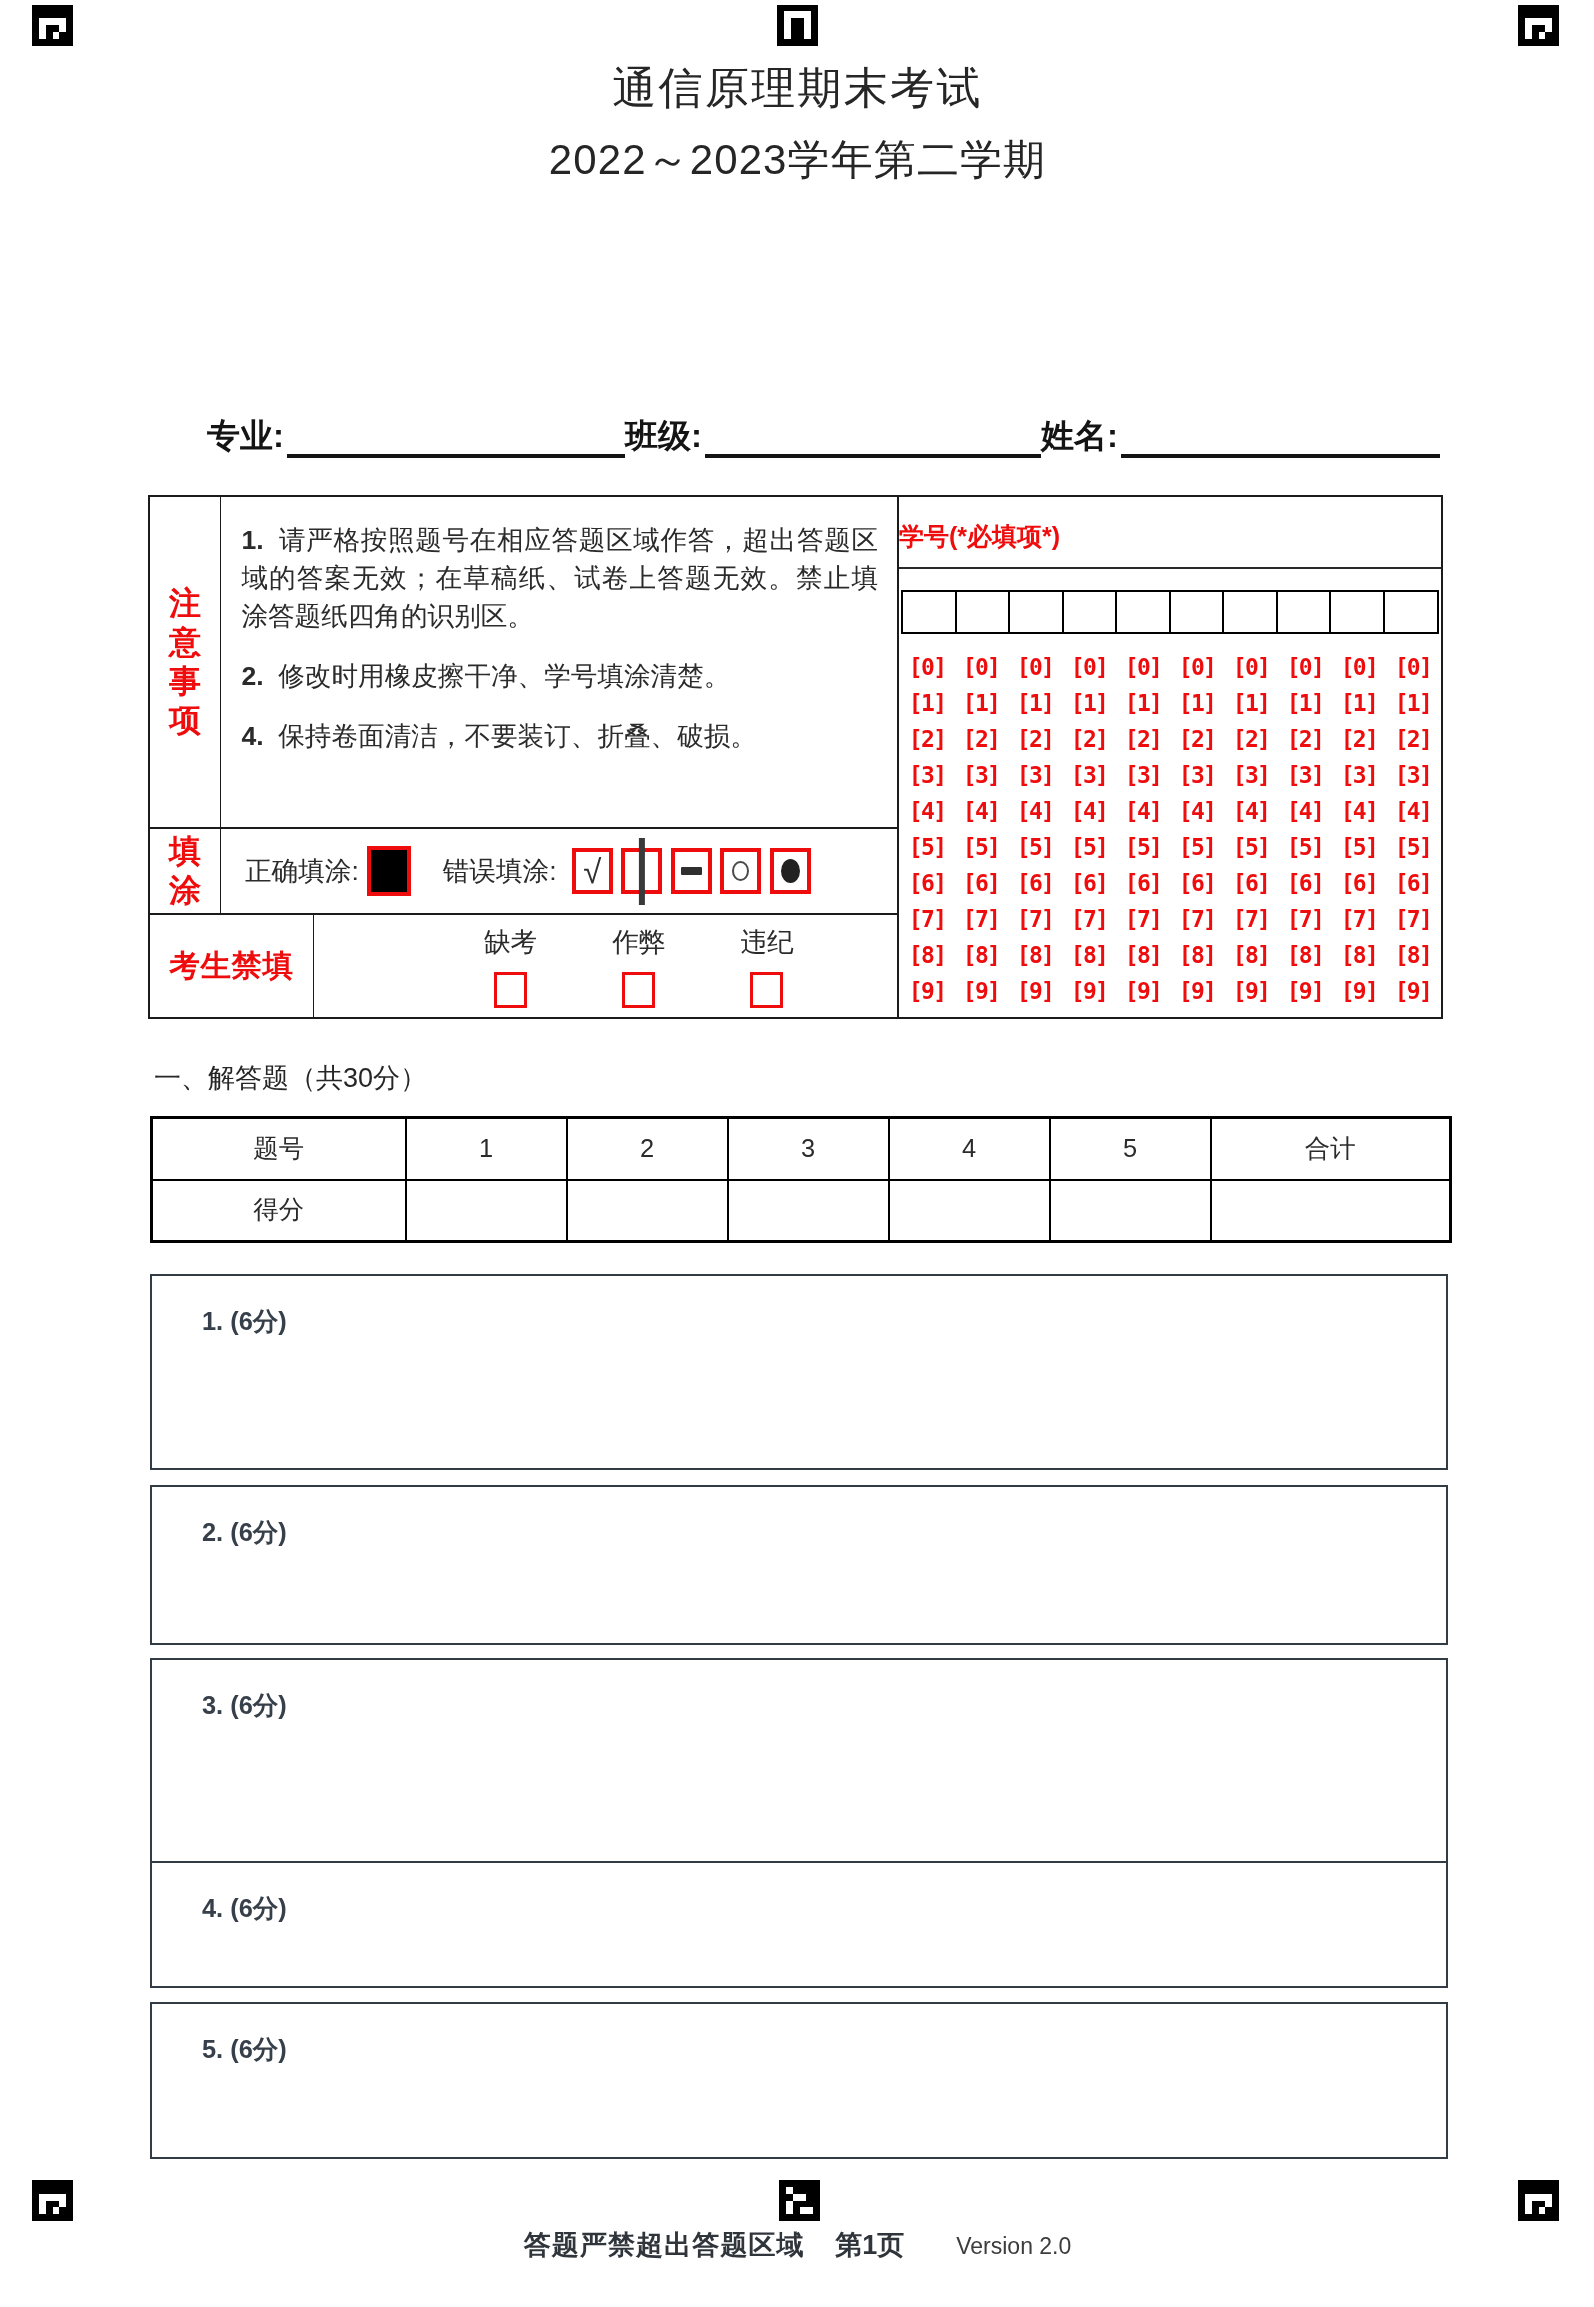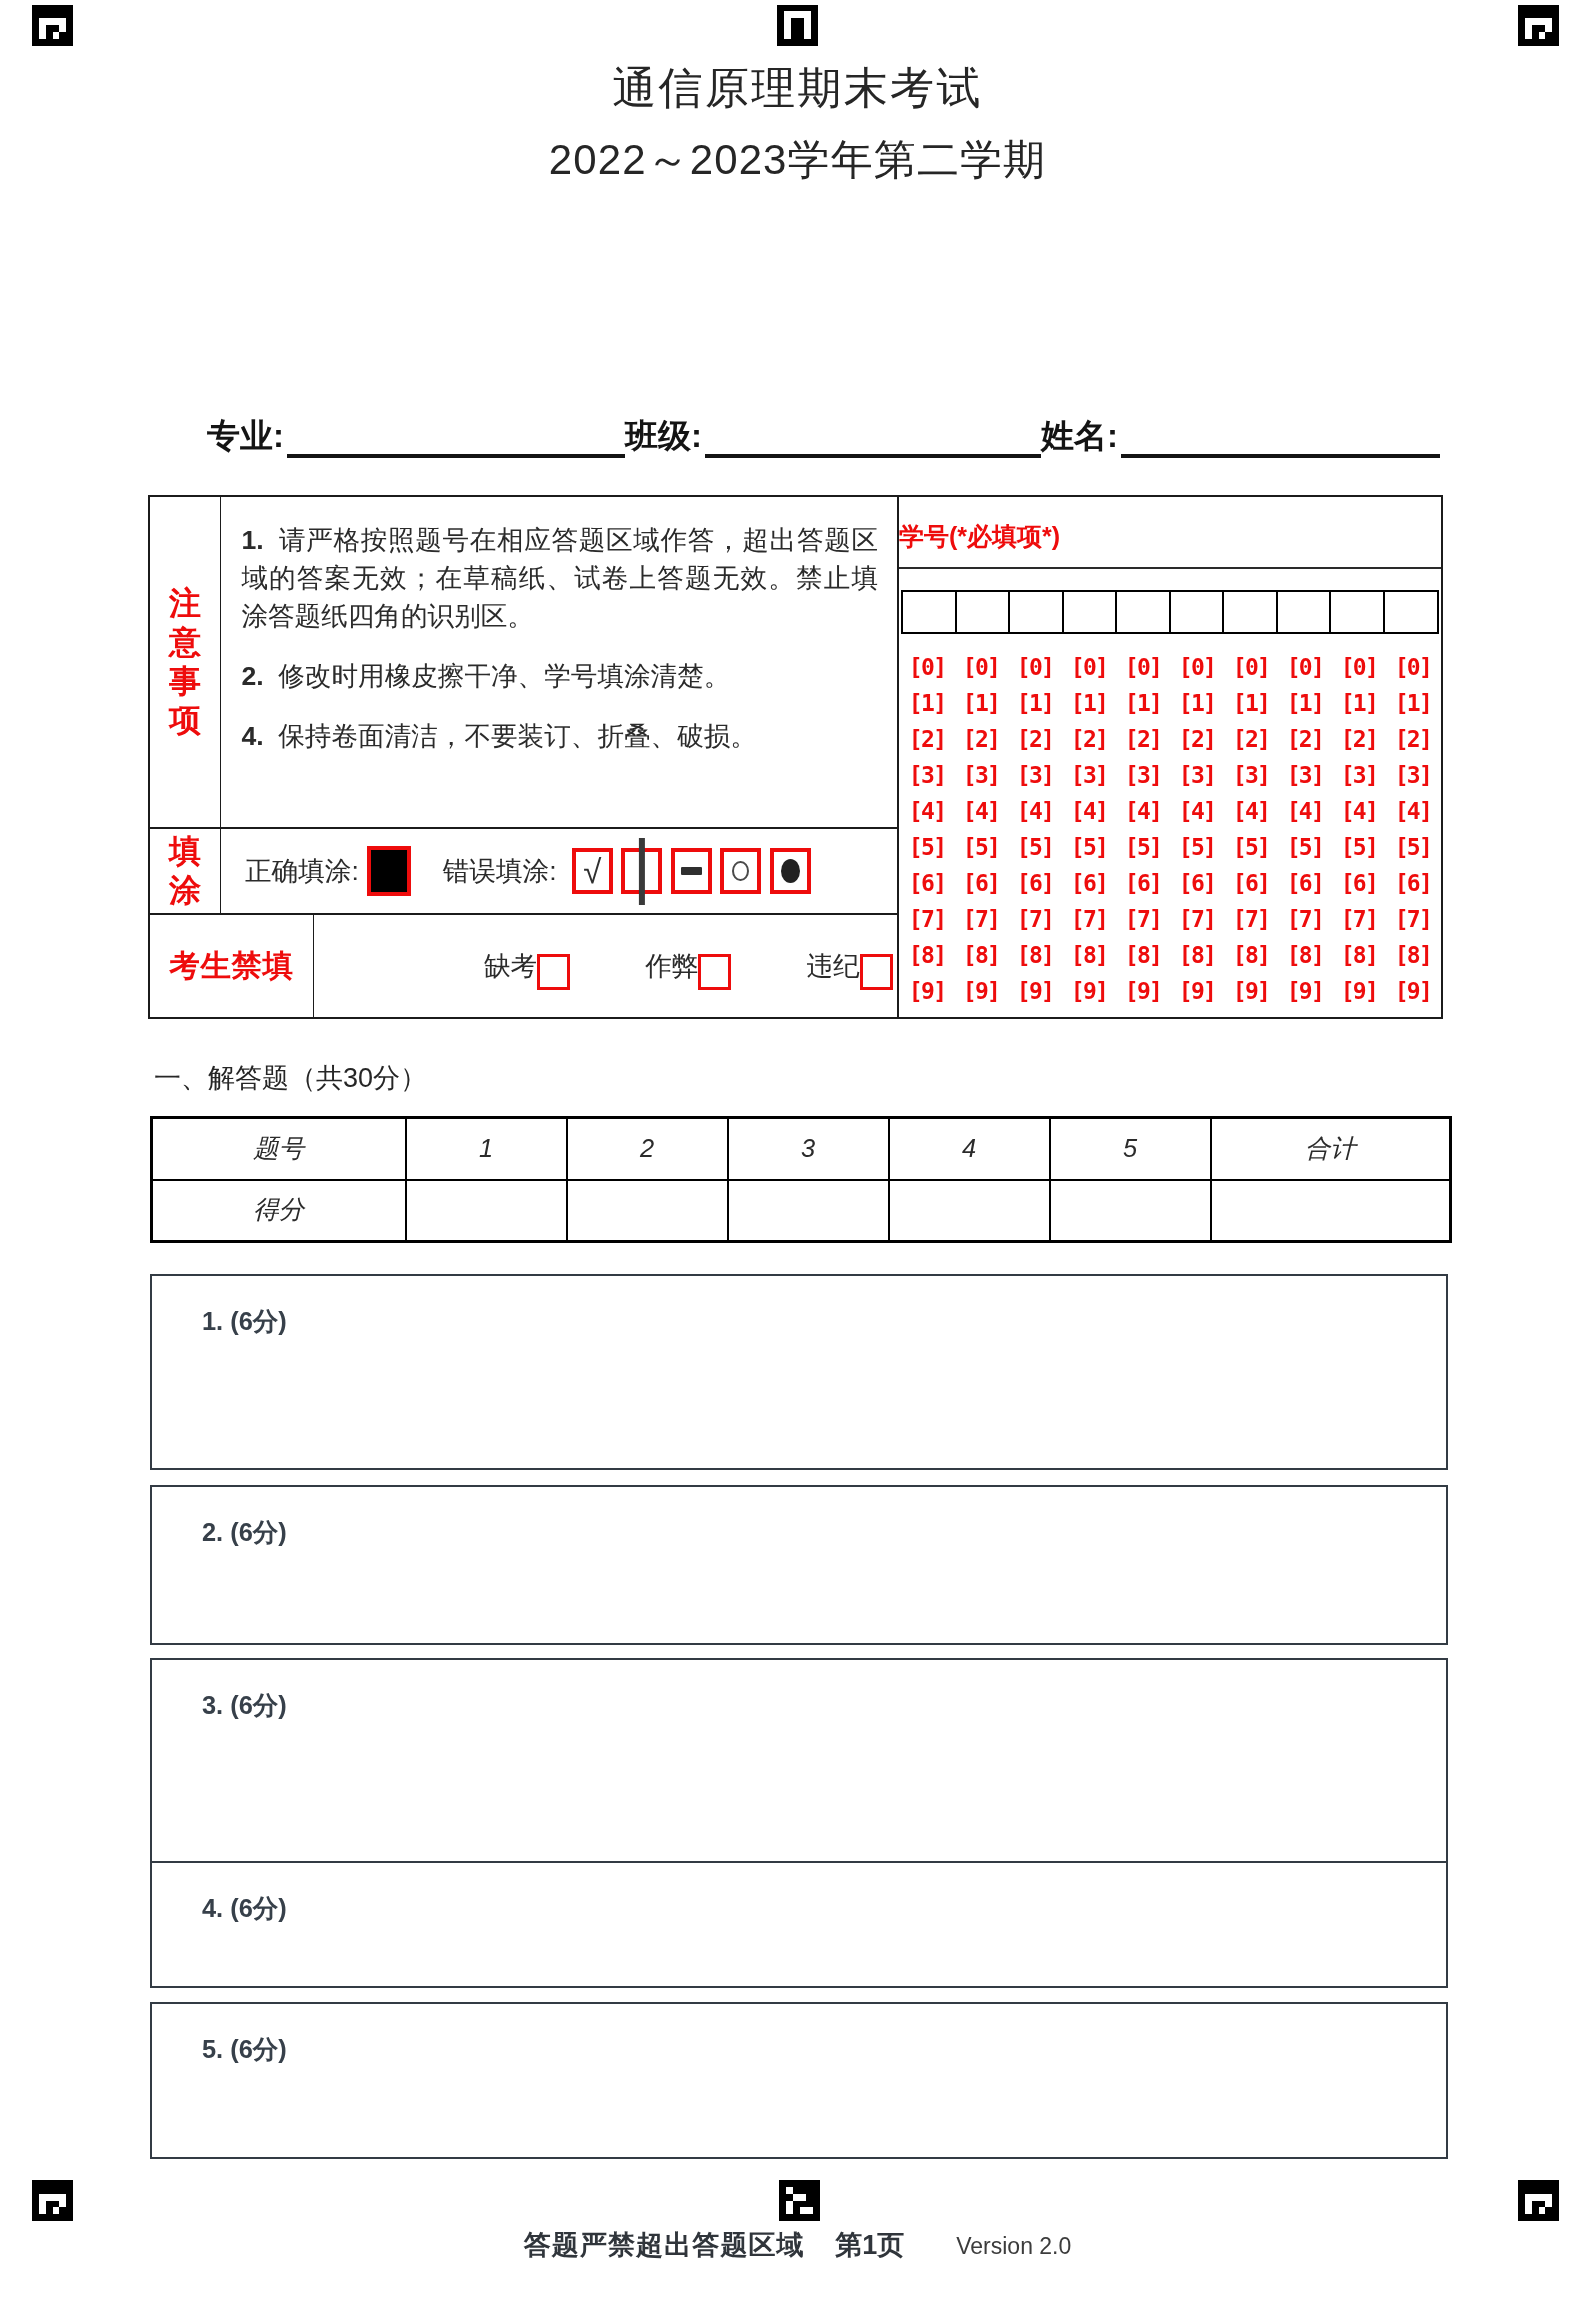--- a/index.html
+++ b/index.html
@@ -58,39 +58,39 @@
   .wrong-boxes{display:flex; margin-left:6.8px;}
   .wrong-box{width:41px; height:46px; border:4px solid var(--red); background:#fff; margin-left:8.5px;
              display:flex; align-items:center; justify-content:center; position:relative;}
   .sym-check{font-size:33px; color:#2f2f2f; font-weight:500; line-height:1;}
   .sym-vbar{width:6.2px; height:67px; background:#3a3a3a; position:absolute; top:-14px; left:50%; transform:translateX(-50%);}
   .sym-dash{width:21.5px; height:8px; background:#2f2f2f; border-radius:1.1px;}
   .sym-ocirc{width:17px; height:20.4px; border:2.3px solid #4a4a4a; border-radius:50%;}
   .sym-fcirc{width:19px; height:24px; background:#222; border-radius:50%;}
 
   .forbid-content{flex:1; display:flex; padding-left:170px; gap:75px; align-items:center;}
-  .forbid-opt{display:flex; flex-direction:row; align-items:center;}
+  .forbid-opt{display:flex; flex-direction:column; align-items:center;}
   .forbid-opt .t{font-size:26.6px; color:#2b2b2b;}
   .forbid-chk{width:33px; height:36px; border:3.4px solid var(--red); background:#fff; margin-top:11.3px;}
 
   
   .sid-title{margin-top:23px; font-size:25px; font-weight:bold; color:var(--red);}
   .sid-rule{margin-top:13.6px; border-top:2.3px solid #2a2a2a; width:100%;}
   .sid-boxes{display:flex; margin:21.5px 2.3px 0 2.3px; height:44px;}
   .sid-box{flex:1; border:2.8px solid #000; background:#fff; margin-left:-2.8px;}
   .sid-box:first-child{margin-left:0;}
   .sid-bubbles{display:grid; grid-template-columns:repeat(10,1fr); grid-auto-rows:36px; margin:14.7px 1.1px 0 1.1px;}
   .bubble{display:flex; align-items:center; justify-content:center;
           font-family:"DejaVu Sans Mono", monospace; font-weight:bold; font-size:23px;
           color:var(--red); letter-spacing:-1.7px;}
 
   
   .section-title{position:absolute; left:154px; top:1060px; font-size:27px; font-weight:400; color:#262626;}
   #score-table{position:absolute; left:150px; top:1116px; border-collapse:collapse;
-               border:3.4px solid #000; table-layout:fixed;font-style:italic;}
+               border:3.4px solid #000; table-layout:fixed;}
   #score-table td{border:2.3px solid #000; height:62px; text-align:center; font-size:25.4px; color:#2b2b2b; background:#fff;}
   td.cq{width:254px;} td.cn{width:161px;} td.ct{width:240px;}
 
   
   .answer-box{position:absolute; left:150px; width:1298px; border:2.3px solid var(--answer_border); background:#fff;}
   .answer-label{padding:29px 16px 0 50px; font-size:25.4px; font-weight:bold; color:#37404a;}
 
   
   .footer{position:absolute; left:0; top:2227px; width:100%; display:flex; justify-content:center;
           align-items:baseline; gap:30.5px;}

